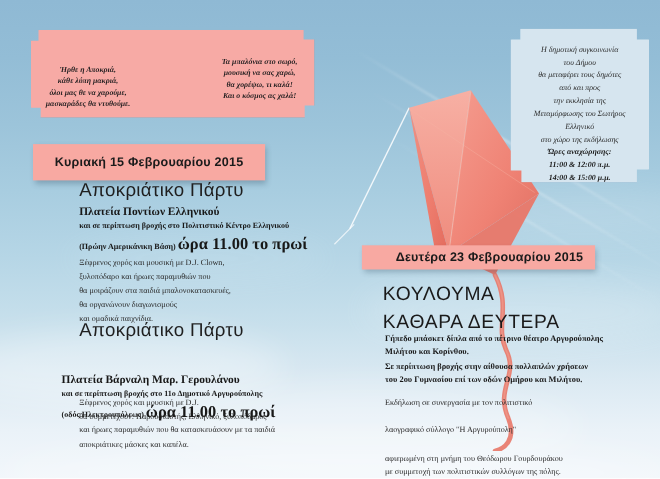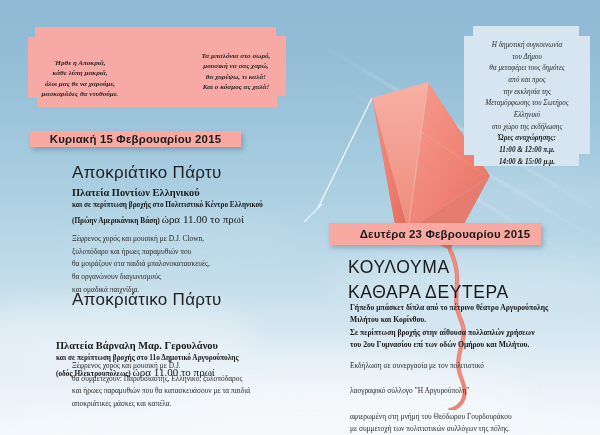--- a/index.html
+++ b/index.html
@@ -148,21 +148,21 @@
     align-items: center;
     justify-content: center;
   }
   .date-banner span {
     font-family: "Liberation Sans", sans-serif;
     font-weight: bold;
     font-size: 11.4px;
     letter-spacing: .2px;
     color: #1b1b1b;
   }
-  #date-banner-1 { left: 30px;  top: 131px; width: 211px; height: 16px; }
+  #date-banner-1 { left: 30px;  top: 131px; width: 211px; height: 33px; }
   #date-banner-2 { left: 329px; top: 223px; width: 192px; height: 22px; padding-left: 20px; }
 
   
   .party-title {
     position: absolute;
     font-family: "Liberation Sans", sans-serif;
     font-size: 17px;
     font-weight: normal;
     color: #1f1f1f;
     letter-spacing: .3px;
@@ -185,22 +185,22 @@
     font-size: 7.3px;
     font-weight: bold;
     line-height: 1.5;
   }
   .venue .l3 {
     font-size: 7.3px;
     font-weight: bold;
     line-height: 1.5;
   }
   .venue .l3 b {
-    font-size: 11px;
-    font-weight: normal;
+    font-size: 15px;
+    font-weight: bold;
   }
   #venue-1 { left: 72px; top: 186px; width: 260px; }
   #venue-2 { left: 56px; top: 313px; width: 260px; margin-top: 26px; }
 
   .desc {
     position: absolute;
     font-family: "Liberation Serif", serif;
     font-size: 7.4px;
     line-height: 1.72;
     color: #2a2a2a;

